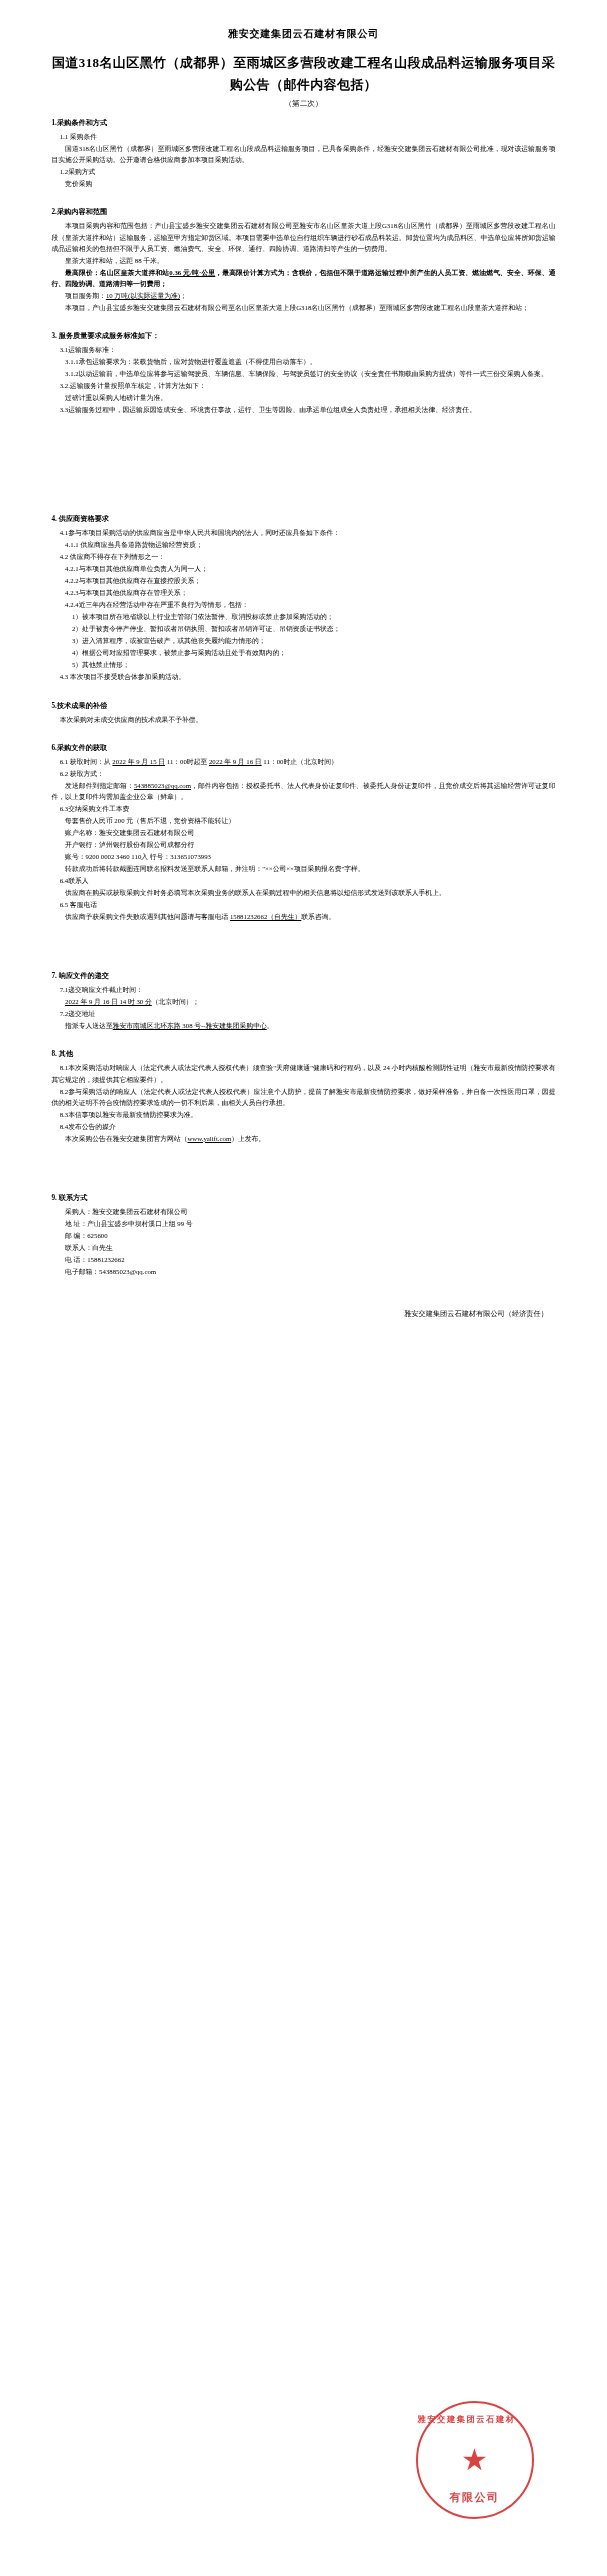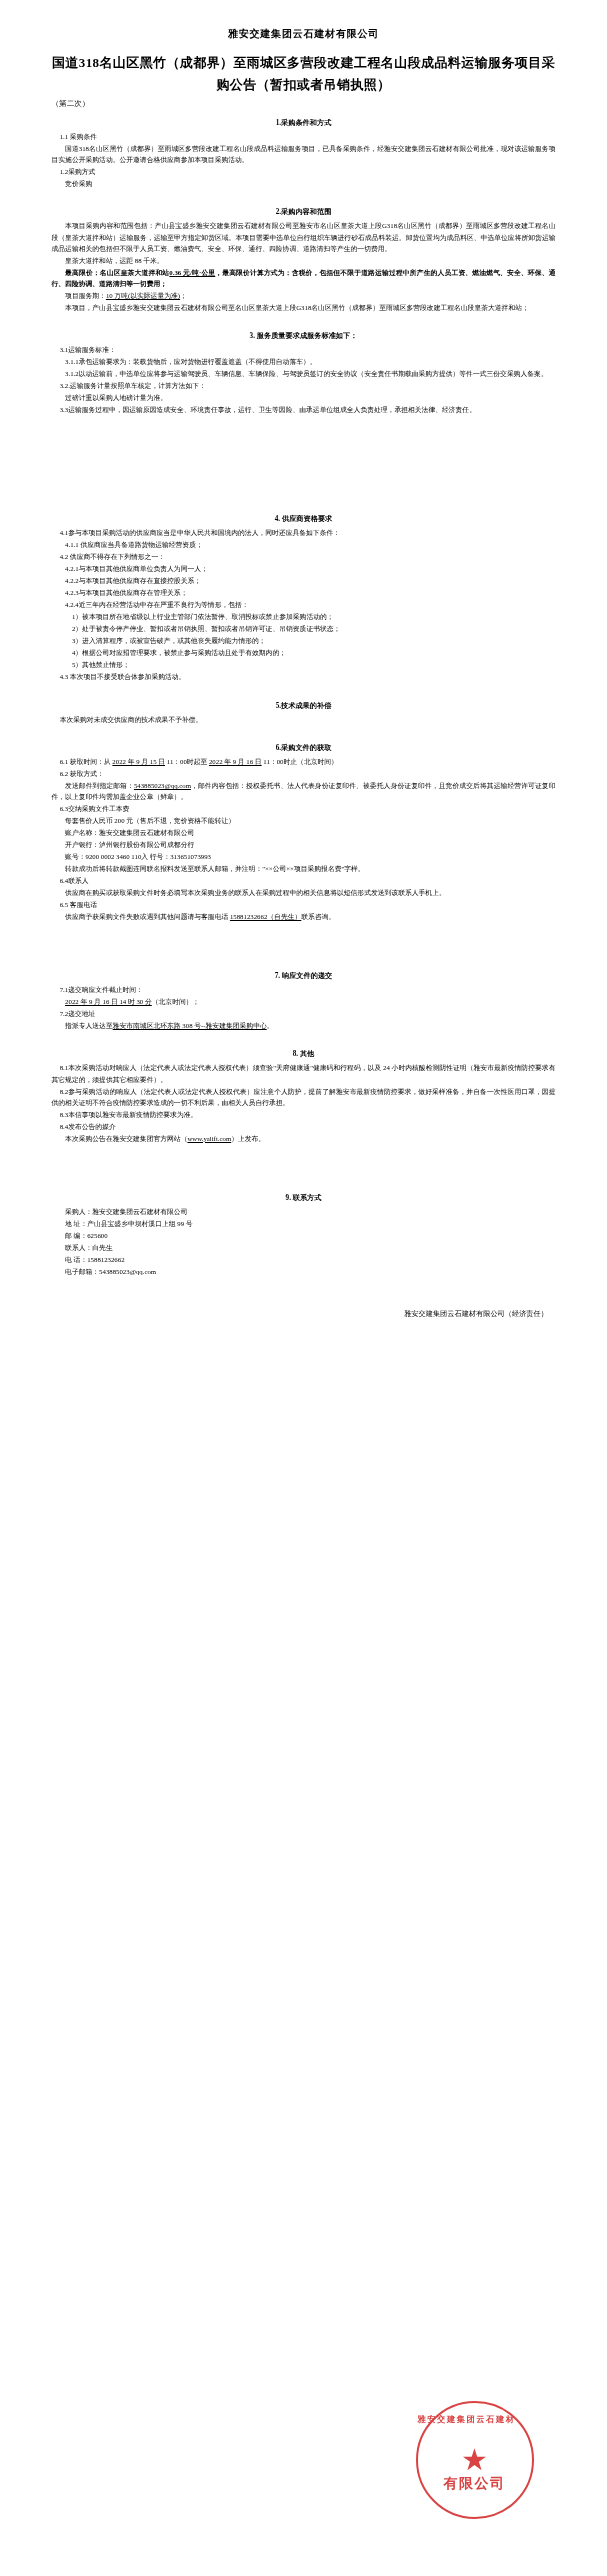--- a/index.html
+++ b/index.html
@@ -29,29 +29,29 @@
   }
   .doc-title {
     text-align: center;
     font-size: 13px;
     font-weight: bold;
     line-height: 1.7;
     letter-spacing: 0.4px;
     margin: 0 0 3px 0;
   }
   .doc-subtitle {
+    text-align: center;
     font-size: 7.6px;
     margin-bottom: 9px;
   }
   .sec-head {
     font-size: 7.2px;
     font-weight: bold;
     margin: 6.8px 0 1.5px 0;
     line-height: 1.6;
-    text-align: center;
   }
   p.body {
     font-size: 6.8px;
     line-height: 1.65;
     margin: 0 0 0.8px 0;
     text-align: justify;
     text-indent: 2em;
   }
   p.body.indent1 {
     text-indent: 1.2em;
@@ -98,41 +98,41 @@
     top: 10.6px;
     color: #d11a1a;
     font-size: 8.3px;
     font-weight: bold;
     letter-spacing: 1.5px;
   }
   .seal .seal-bottom {
     position: absolute;
     left: 0;
     right: 0;
-    bottom: 24px;
+    bottom: 12px;
     text-align: center;
     color: #d11a1a;
-    font-size: 14px;
+    font-size: 11px;
     font-weight: bold;
     letter-spacing: 1.5px;
   }
   .contact-line {
     font-size: 6.8px;
     line-height: 1.8;
     text-indent: 2em;
   }
 </style>
 </head>
 <body>
 
 <div class="page">
 
   <div class="company-title">雅安交建集团云石建材有限公司</div>
 
-  <h1 class="doc-title">国道318名山区黑竹（成都界）至雨城区多营段改建工程名山段成品料运输服务项目采购公告（暂扣或者吊销执照）</h1>
+  <h1 class="doc-title">国道318名山区黑竹（成都界）至雨城区多营段改建工程名山段成品料运输服务项目采购公告（邮件内容包括）</h1>
 
   <div class="doc-subtitle">（第二次）</div>
 
   <div id="sections-root">
       <div class="sec-head">1.采购条件和方式</div>
       <p class="body indent1">1.1 采购条件</p>
       <p class="body">国道318名山区黑竹（成都界）至雨城区多营段改建工程名山段成品料运输服务项目，已具备采购条件，经雅安交建集团云石建材有限公司批准，现对该运输服务项目实施公开采购活动。公开邀请合格供应商参加本项目采购活动。</p>
       <p class="body indent1">1.2采购方式</p>
       <p class="body">竞价采购</p>
       <div class="gap-sm"></div>

